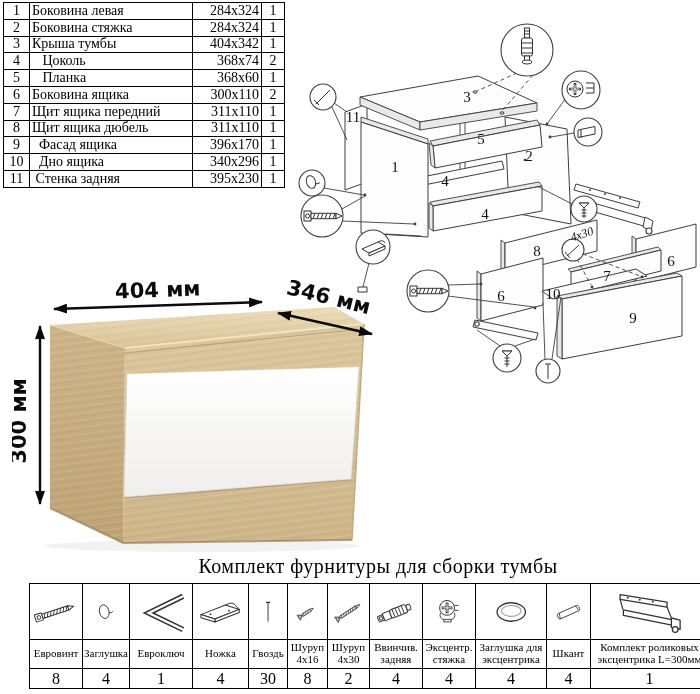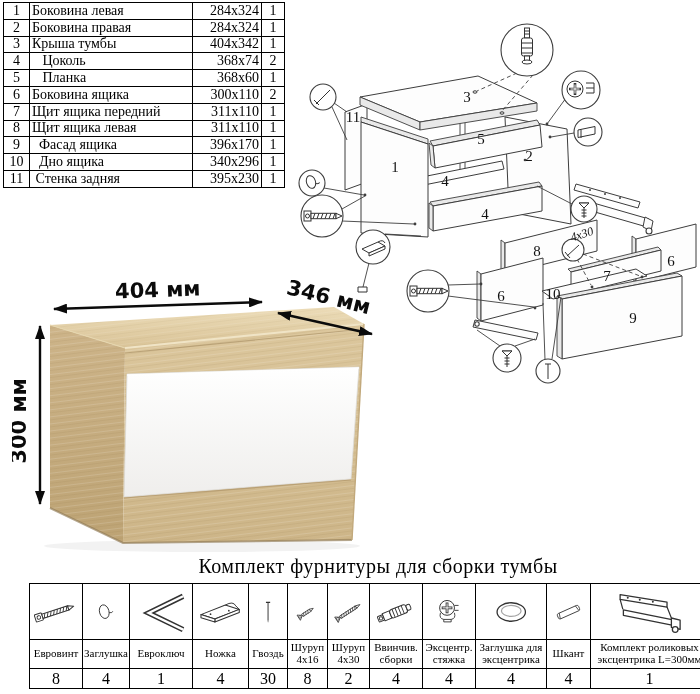--- a/index.html
+++ b/index.html
@@ -149,21 +149,21 @@
   <table class="parts-table">
     <tbody id="parts-body">
         <tr>
           <td class="c-num">1</td>
           <td class="c-name">Боковина левая</td>
           <td class="c-size">284x324</td>
           <td class="c-qty">1</td>
         </tr>
         <tr>
           <td class="c-num">2</td>
-          <td class="c-name">Боковина правая</td>
+          <td class="c-name">Боковина стяжка</td>
           <td class="c-size">284x324</td>
           <td class="c-qty">1</td>
         </tr>
         <tr>
           <td class="c-num">3</td>
           <td class="c-name">Крыша тумбы</td>
           <td class="c-size">404x342</td>
           <td class="c-qty">1</td>
         </tr>
         <tr>
@@ -185,21 +185,21 @@
           <td class="c-qty">2</td>
         </tr>
         <tr>
           <td class="c-num">7</td>
           <td class="c-name">Щит ящика передний</td>
           <td class="c-size">311x110</td>
           <td class="c-qty">1</td>
         </tr>
         <tr>
           <td class="c-num">8</td>
-          <td class="c-name">Щит ящика левая</td>
+          <td class="c-name">Щит ящика дюбель</td>
           <td class="c-size">311x110</td>
           <td class="c-qty">1</td>
         </tr>
         <tr>
           <td class="c-num">9</td>
           <td class="c-name">&nbsp;&nbsp;Фасад ящика</td>
           <td class="c-size">396x170</td>
           <td class="c-qty">1</td>
         </tr>
         <tr>
@@ -587,21 +587,21 @@
           </td>
         </tr>
       <tr id="kit-labels">
           <td class="k-lbl">Евровинт</td>
           <td class="k-lbl">Заглушка</td>
           <td class="k-lbl">Евроключ</td>
           <td class="k-lbl">Ножка</td>
           <td class="k-lbl">Гвоздь</td>
           <td class="k-lbl">Шуруп 4x16</td>
           <td class="k-lbl">Шуруп 4x30</td>
-          <td class="k-lbl">Ввинчив. сборки</td>
+          <td class="k-lbl">Ввинчив. задняя</td>
           <td class="k-lbl">Эксцентр. стяжка</td>
           <td class="k-lbl">Заглушка для эксцентрика</td>
           <td class="k-lbl">Шкант</td>
           <td class="k-lbl">Комплект роликовых эксцентрика L=300мм</td>
         </tr>
       <tr id="kit-qtys">
           <td class="k-qty">8</td>
           <td class="k-qty">4</td>
           <td class="k-qty">1</td>
           <td class="k-qty">4</td>

